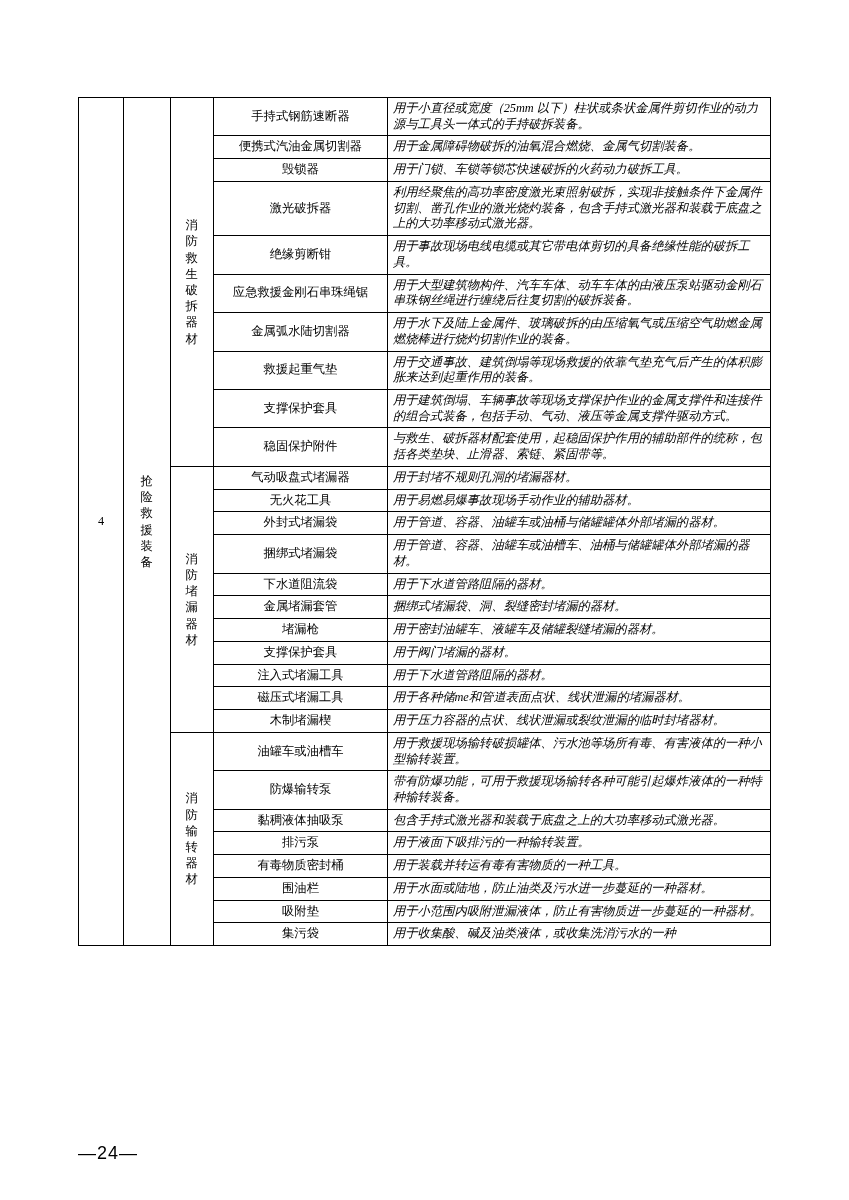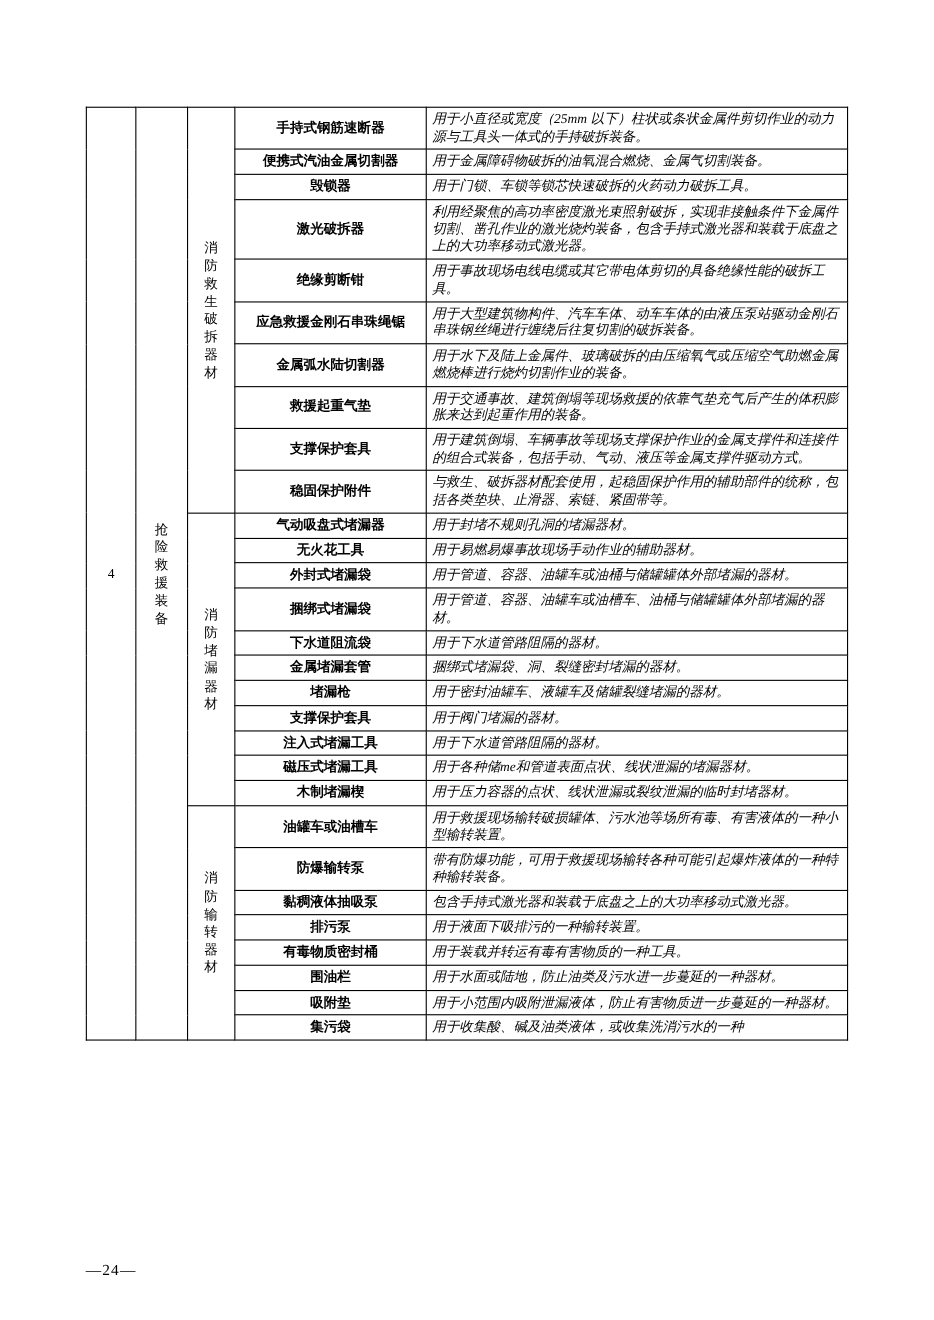--- a/index.html
+++ b/index.html
@@ -47,44 +47,43 @@
   }
   td.col-sub {
     width: 32px;
     text-align: center;
     vertical-align: middle;
   }
   td.col-name {
     width: 163px;
     text-align: center;
     vertical-align: middle;
-    font-weight: bold;
   }
   td.col-desc {
     text-align: left;
     vertical-align: middle;
     font-style: italic;
   }
   .vert {
     display: block;
     margin: 0 auto;
     line-height: 1.32;
     letter-spacing: 0.5px;
   }
   .vert-char {
     display: block;
     text-align: center;
   }
   .footer {
     position: absolute;
     left: 78px;
     bottom: 36px;
-    font-size: 14px;
+    font-size: 18px;
     letter-spacing: 1px;
-    font-family: Liberation Serif, serif;
+    font-family: Liberation Sans, sans-serif;
   }
 </style>
 </head>
 <body>
 
 <div class="page">
   <table class="spec">
     <tbody>
 
       <tr>

